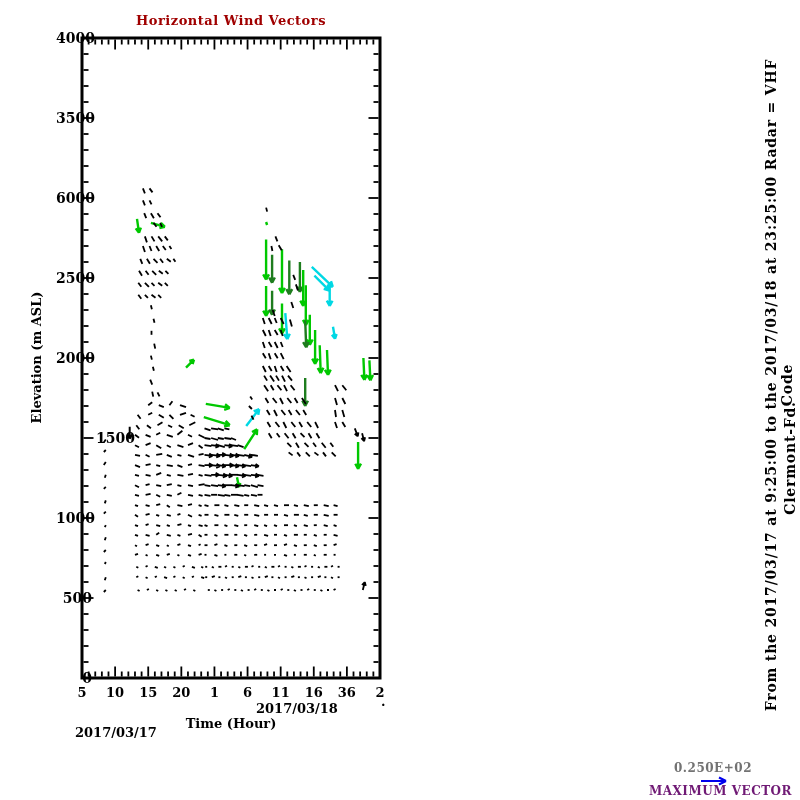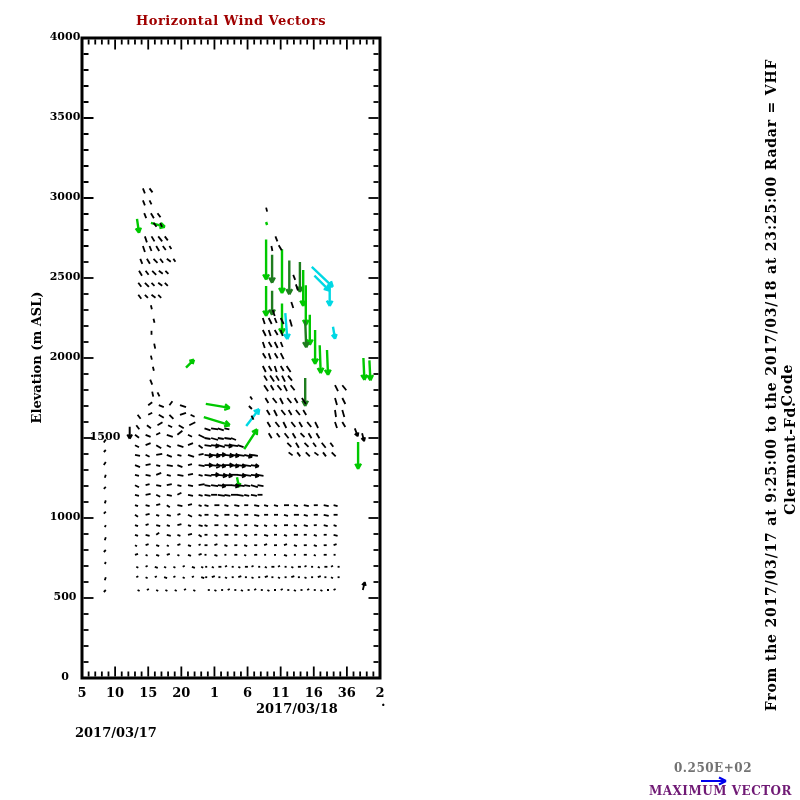--- a/index.html
+++ b/index.html
@@ -1,32 +1,32 @@
 <!DOCTYPE html>
 <html><head>
 <meta charset="utf-8">
 <style>
   html,body{margin:0;padding:0;background:#ffffff;}
   #stage{position:relative;width:800px;height:800px;background:#ffffff;overflow:hidden;
-         font-family:"DejaVu Serif","Liberation Serif",serif;font-weight:bold;color:#000;border-radius:22px;}
+         font-family:"DejaVu Serif","Liberation Serif",serif;font-weight:bold;color:#000;}
   #plot-svg{position:absolute;left:0;top:0;}
   .lbl{position:absolute;white-space:nowrap;}
   #chart-title{left:82px;top:13px;width:298px;text-align:center;font-size:13px;letter-spacing:0.5px;}
   #y-axis-label{left:-64px;top:350px;width:200px;text-align:center;font-size:13px;
                 transform:rotate(-90deg);transform-origin:center;}
   #x-axis-label{left:82px;top:716px;width:298px;text-align:center;font-size:13px;}
   #date-left{left:75px;top:725px;font-size:13px;}
   #date-right{left:256px;top:701px;font-size:13px;}
   #stray-mark{left:381px;top:694px;font-size:13px;}
   .vtext{position:absolute;text-align:center;font-size:14px;letter-spacing:0.8px;
          transform:rotate(-90deg);transform-origin:center;}
   #side-line1{left:422px;top:376px;width:700px;height:18px;}
   #side-line2{left:691px;top:449px;width:200px;height:18px;}
   .xtick-lbl{position:absolute;width:30px;text-align:center;font-size:13px;}
-  .ytick-lbl{position:absolute;left:47px;width:36px;text-align:center;font-size:11px;}
+  .ytick-lbl{position:absolute;left:56px;width:36px;text-align:right;font-size:14px;}
   .bluetxt{position:absolute;text-align:center;font-size:12px;letter-spacing:0.5px;}
   #max-vector-value{left:653px;top:761px;width:120px;}
   #max-vector-label{left:648px;top:784px;width:145px;}
 </style>
 </head>
 <body>
 
 <div id="stage">
   <svg id="plot-svg" width="800" height="800">
     <g id="ticks-layer">
@@ -730,20 +730,21 @@
         <path d="M323.0,452.4 L326.0,456.4" stroke="#000000" stroke-width="1.8" fill="none" stroke-linecap="butt"></path>
         <path d="M331.7,452.4 L335.7,456.4" stroke="#000000" stroke-width="1.8" fill="none" stroke-linecap="butt"></path>
       </g>
     <g id="legend-arrow-layer">
         <path d="M701,781 L726,781 M726,781 L719,777.5 M726,781 L719,784.5" stroke="#0000ee" stroke-width="2.2" fill="none"></path>
       </g>
   </svg>
 
   <div id="chart-title" class="lbl" style="color: rgb(160, 0, 0);">Horizontal Wind Vectors</div>
   <div id="y-axis-label" class="lbl">Elevation (m ASL)</div>
+  <div id="x-axis-label" class="lbl">Time (Hour)</div>
   <div id="date-left" class="lbl">2017/03/17</div>
   <div id="date-right" class="lbl">2017/03/18</div>
   <div id="stray-mark" class="lbl">.</div>
 
   <div id="xtick-labels">
       <div class="xtick-lbl" style="left: 67px; top: 685px;">5</div>
       <div class="xtick-lbl" style="left: 100.111px; top: 685px;">10</div>
       <div class="xtick-lbl" style="left: 133.222px; top: 685px;">15</div>
       <div class="xtick-lbl" style="left: 166.333px; top: 685px;">20</div>
       <div class="xtick-lbl" style="left: 199.444px; top: 685px;">1</div>
@@ -753,21 +754,21 @@
       <div class="xtick-lbl" style="left: 331.889px; top: 685px;">36</div>
       <div class="xtick-lbl" style="left: 365px; top: 685px;">2</div>
     </div>
   <div id="ytick-labels">
       <div class="ytick-lbl" style="top: 670px;">0</div>
       <div class="ytick-lbl" style="top: 590px;">500</div>
       <div class="ytick-lbl" style="top: 510px;">1000</div>
       <div class="ytick-lbl" style="top: 430px; margin-left: 40px;">1500</div>
       <div class="ytick-lbl" style="top: 350px;">2000</div>
       <div class="ytick-lbl" style="top: 270px;">2500</div>
-      <div class="ytick-lbl" style="top: 190px;">3000</div>
+      <div class="ytick-lbl" style="top: 190px;">6000</div>
       <div class="ytick-lbl" style="top: 110px;">3500</div>
       <div class="ytick-lbl" style="top: 30px;">4000</div>
     </div>
 
   <div id="side-line1" class="vtext">From the 2017/03/17 at  9:25:00 to the 2017/03/18 at 23:25:00 Radar = VHF Code</div>
   <div id="side-line2" class="vtext">Clermont-Fd.</div>
 
   <div id="max-vector-value" class="bluetxt" style="color: #737373;">0.250E+02</div>
   <div id="max-vector-label" class="bluetxt" style="color: #701a75;">MAXIMUM VECTOR</div>
 </div>

